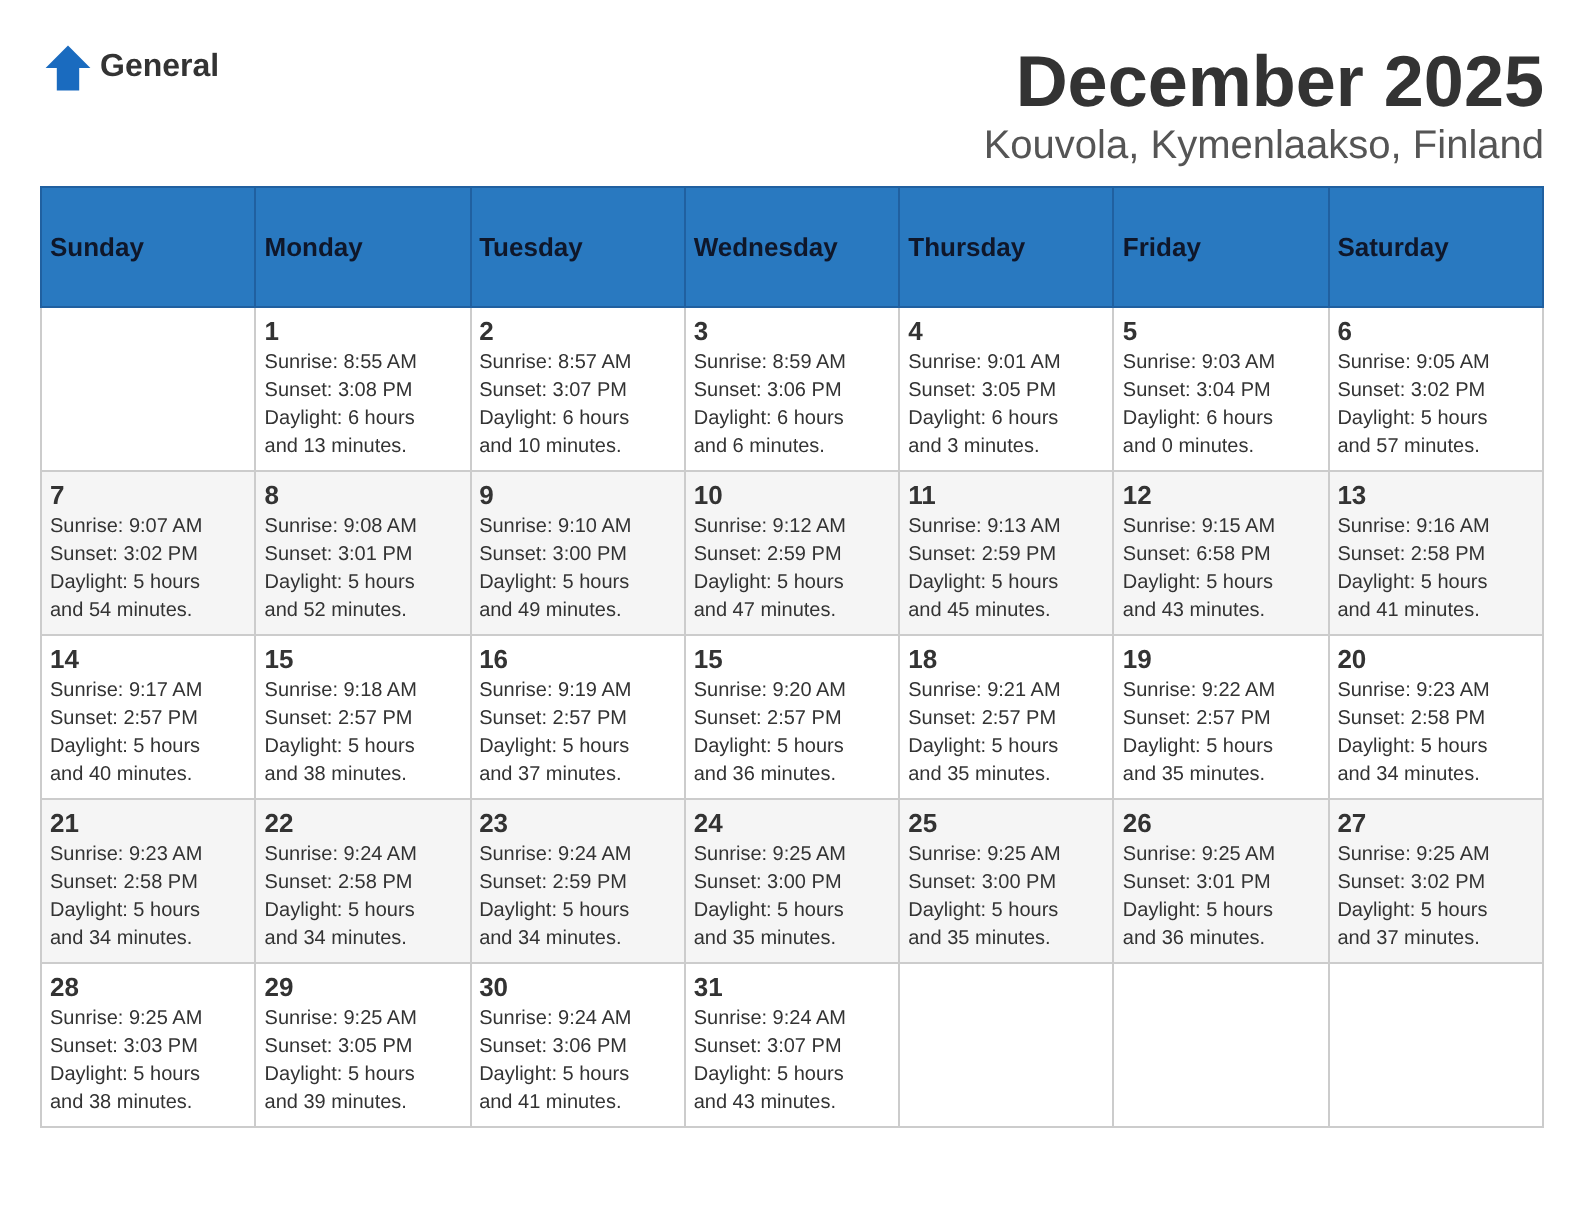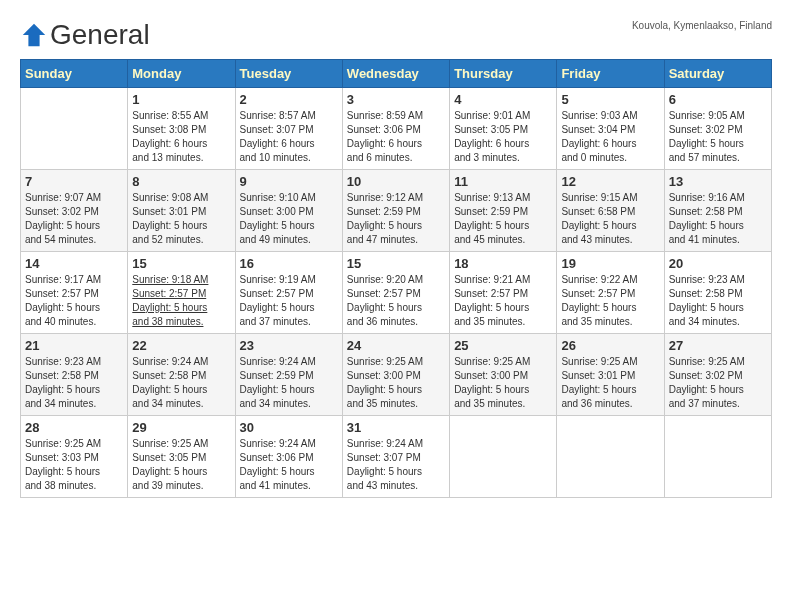--- a/index.html
+++ b/index.html
@@ -14,52 +14,52 @@
       display: flex;
       justify-content: space-between;
       align-items: flex-start;
       margin-bottom: 8px;
     }
     .logo {
       display: flex;
       align-items: center;
     }
     .logo-text {
-      font-size: 28px;
-      font-weight: normal;
+      font-size: 16px;
+      font-weight: bold;
       line-height: 1.1;
     }
     .logo-general { color: #333; }
     .logo-blue { color: #1a6bbf; }
     .logo-icon {
       width: 28px;
       height: 28px;
       margin-right: 2px;
     }
     .title-block {
       text-align: right;
     }
     .month-title {
       font-size: 36px;
       font-weight: bold;
       color: #333;
     }
     .subtitle {
-      font-size: 10px;
+      font-size: 20px;
       color: #555;
     }
     table {
       width: 100%;
       border-collapse: collapse;
       font-size: 11px;
     }
     thead tr th {
       background: #2979c0;
-      color: #fef9c3;
-      padding: 6px 4px;
+      color: #0f172a;
+      padding: 22px 4px;
       text-align: left;
       font-size: 13px;
       font-weight: bold;
       border: 1px solid #2060a0;
       margin-left: 39px;
     }
     tbody tr td {
       border: 1px solid #ccc;
       vertical-align: top;
       padding: 4px;
@@ -94,20 +94,21 @@
 <div class="header">
   <div class="logo">
     <svg class="logo-icon" viewBox="0 0 40 40" xmlns="http://www.w3.org/2000/svg">
       <polygon points="20,4 36,20 28,20 28,36 12,36 12,20 4,20" fill="#1a6bbf"></polygon>
     </svg>
     <div class="logo-text">
       <div><span class="logo-general">General</span></div>
     </div>
   </div>
   <div class="title-block">
+    <div class="month-title">December 2025</div>
     <div class="subtitle">Kouvola, Kymenlaakso, Finland</div>
   </div>
 </div>
 
 <table>
   <thead>
     <tr id="weekday-header">
     <th>Sunday</th>
         <th>Monday</th>
         <th>Tuesday</th>
@@ -217,21 +218,21 @@
       <tr>
         <td>
           <span class="day-num">14</span>
           <div class="day-info" style="white-space: pre-line;">Sunrise: 9:17 AM
 Sunset: 2:57 PM
 Daylight: 5 hours
 and 40 minutes.</div>
         </td>
         <td>
           <span class="day-num">15</span>
-          <div class="day-info" style="white-space: pre-line; text-decoration: underline;">Sunrise: 9:18 AM
+          <div class="day-info" style="white-space: pre-line;">Sunrise: 9:18 AM
 Sunset: 2:57 PM
 Daylight: 5 hours
 and 38 minutes.</div>
         </td>
         <td>
           <span class="day-num">16</span>
           <div class="day-info" style="white-space: pre-line;">Sunrise: 9:19 AM
 Sunset: 2:57 PM
 Daylight: 5 hours
 and 37 minutes.</div>

